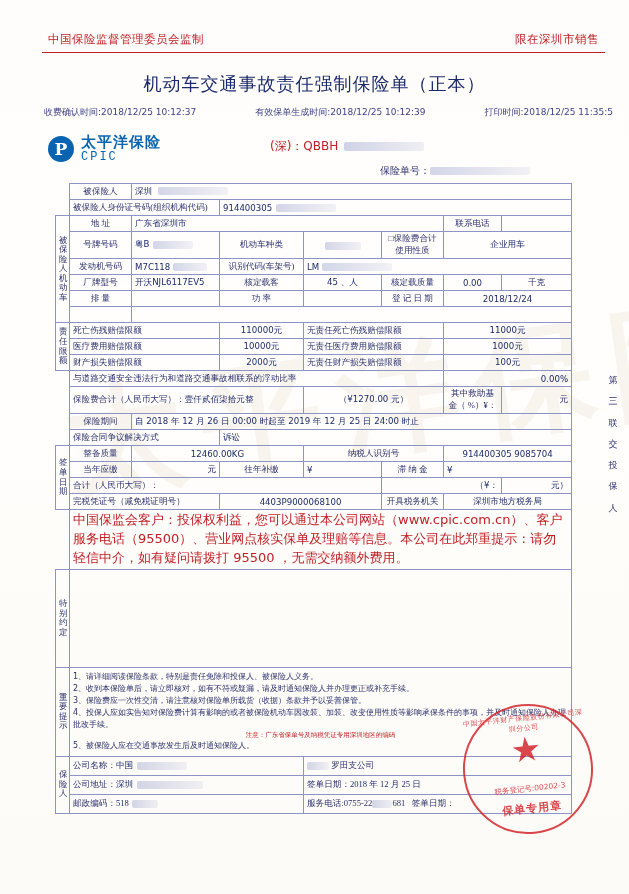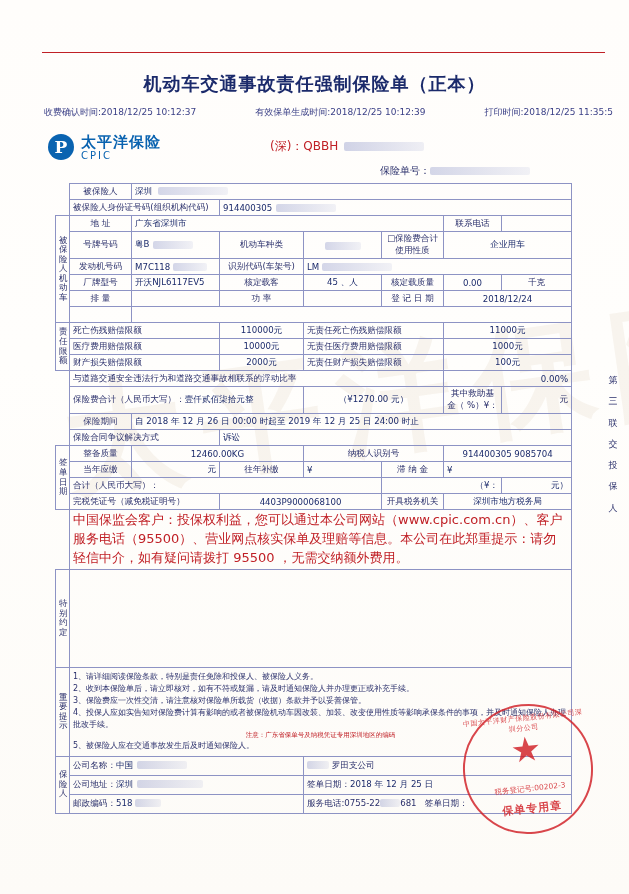--- a/index.html
+++ b/index.html
@@ -27,40 +27,40 @@
   .redhead{
     position:absolute;top:32px;left:48px;right:30px;
     display:flex;justify-content:space-between;align-items:center;
     color:#c02026;font-size:11.5px;letter-spacing:.5px;
   }
   .rule{
     position:absolute;left:42px;right:24px;top:52px;height:1px;background:#c02026;
   }
   .title{
     position:absolute;top:72px;left:0;right:0;text-align:center;
-    font-size:18px;font-weight:bold;color:#1b2a6b;letter-spacing:1px;
+    font-size:18px;font-weight:normal;color:#1b2a6b;letter-spacing:1px;
     font-family:"DejaVu Sans","Liberation Sans",sans-serif;
   }
   .timesrow{
     position:absolute;top:106px;left:44px;right:16px;
     display:flex;justify-content:space-between;
     font-size:9px;color:#3a3f86;
   }
   .timesrow span{white-space:nowrap;}
   .logoblock{
     position:absolute;top:133px;left:48px;display:flex;align-items:center;gap:7px;
   }
   .logomark{
     width:26px;height:26px;border-radius:50%;
     background:#0a63b0;color:#fff;font-size:17px;font-weight:bold;
     display:flex;align-items:center;justify-content:center;
     font-family:"DejaVu Serif","Liberation Serif",serif;
   }
   .logotext .cn{font-size:15px;color:#0a63b0;font-weight:bold;letter-spacing:1px;}
-  .logotext .en{font-size:10px;color:#0a63b0;letter-spacing:2px;margin-top:-2px;}
+  .logotext .en{font-size:12px;color:#0a63b0;letter-spacing:2px;margin-top:-2px;font-family:Liberation Mono, monospace;}
   .qbbh{
     position:absolute;top:138px;left:270px;font-size:12px;color:#c02026;
   }
   .qbbh .blur{display:inline-block;width:80px;height:9px;background:linear-gradient(90deg,rgba(120,130,190,.35),rgba(120,130,190,.12));vertical-align:middle;margin-left:6px;border-radius:2px;}
   .polnum{
     position:absolute;top:164px;left:380px;font-size:10px;color:#2a2f6b;
   }
 
   table.main{
     position:absolute;top:183px;left:55px;width:516px;
@@ -68,21 +68,21 @@
     table-layout:fixed;
   }
   table.main td{
     border:1px solid #8d93c4;
     padding:1px 3px;height:13px;vertical-align:middle;
   }
   .sidecol{
     width:13px;text-align:center;font-size:8.5px;line-height:1.12;
     letter-spacing:0;padding:1px 0;
   }
-  .lbl{color:#2a2f6b;}
+  .lbl{color:#2a2f6b;font-family:Liberation Serif, serif;}
   .val{color:#1b2a6b;}
   .ctr{text-align:center;}
   .right{text-align:right;}
   .nb{border:none !important;}
   .blurbox{display:inline-block;height:8px;background:linear-gradient(90deg,rgba(120,130,190,.32),rgba(120,130,190,.1));border-radius:2px;vertical-align:middle;}
   .redtext{color:#c02026;}
   .smallnote{
     font-size:13px;line-height:1.45;color:#c02026;padding:3px 6px;
   }
   .notice{
@@ -126,20 +126,24 @@
   .handwrite{font-family:"DejaVu Serif","Liberation Serif",serif;color:#3c3f86;}
   .cell-pad{padding-left:4px;}
 </style>
 </head>
 <body>
 
 <div class="page">
 
   <div class="watermark">太平洋保险</div>
 
+  <div class="redhead">
+    <span>中国保险监督管理委员会监制</span>
+    <span>限在深圳市销售</span>
+  </div>
   <div class="rule"></div>
 
   <div class="title">机动车交通事故责任强制保险单（正本）</div>
 
   <div class="timesrow">
     <span>收费确认时间:2018/12/25 10:12:37</span>
     <span>有效保单生成时间:2018/12/25 10:12:39</span>
     <span>打印时间:2018/12/25 11:35:5</span>
   </div>
 

